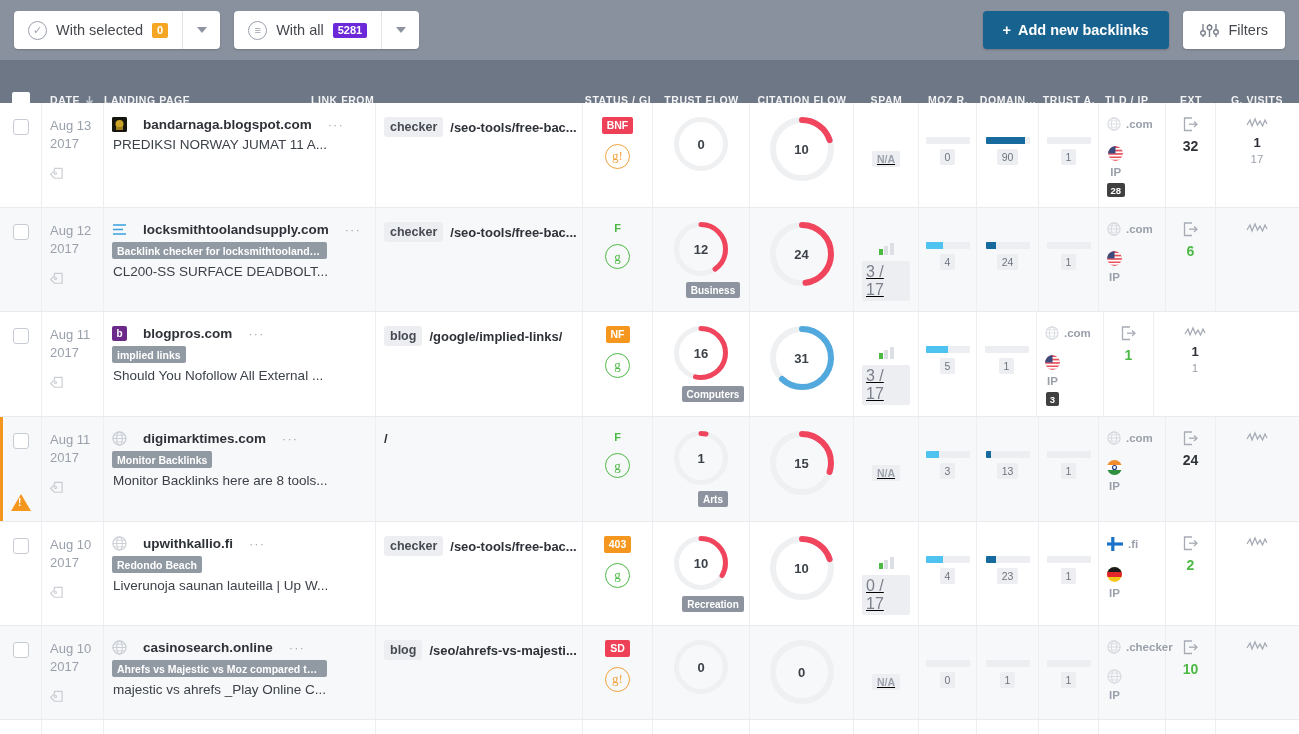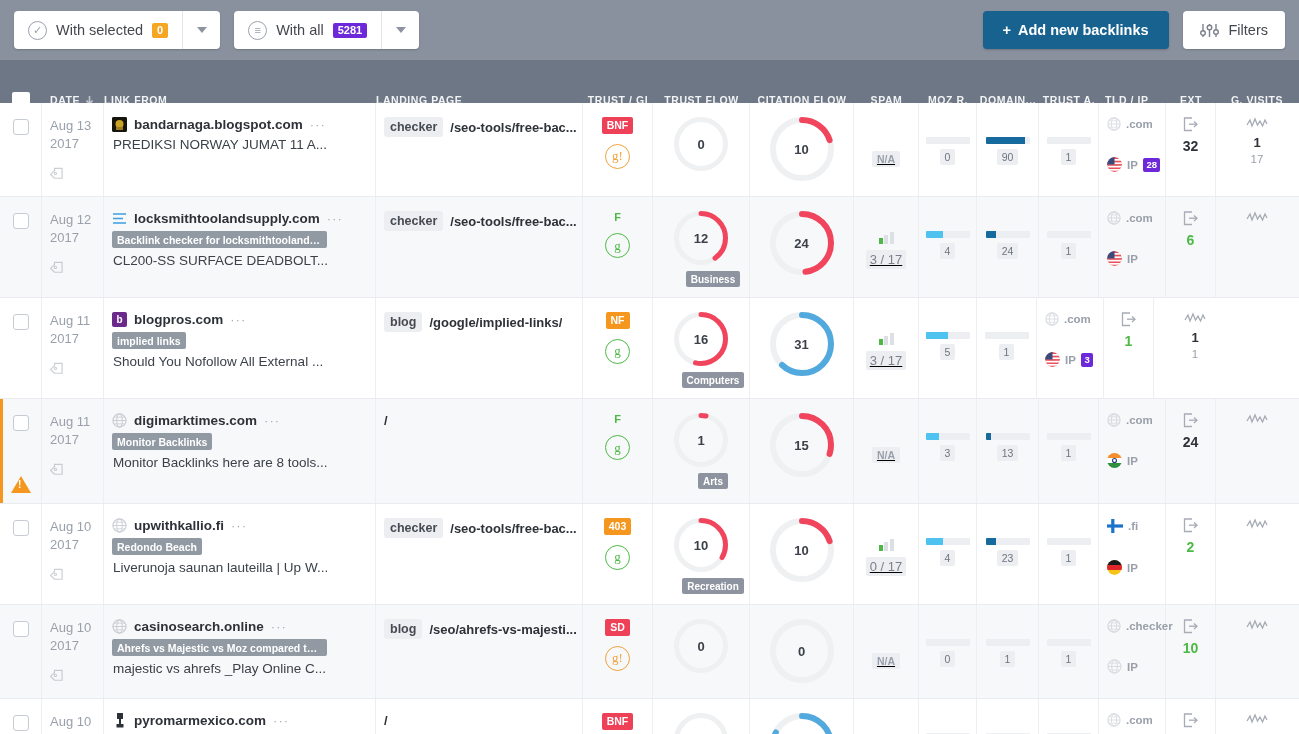--- a/index.html
+++ b/index.html
@@ -148,21 +148,21 @@
     border-left: 10px solid transparent; border-right: 10px solid transparent;
     border-bottom: 17px solid #f5971f; position: relative;
   }
   .warn-tri::after {
     content: "!"; position: absolute; left: -2.5px; top: 4px;
     color: #fff; font-size: 10px; font-weight: bold; line-height: 1;
   }
   .date-txt { font-size: 13px; color: #9aa0ab; line-height: 1.35; }
   .tag-ic { margin-top: 14px; opacity: .5; }
 
-  .lf-top { display: flex; align-items: flex-end; gap: 7px; }
+  .lf-top { display: flex; align-items: flex-end; gap: 16px; }
   .favicon { width: 15px; height: 15px; border-radius: 2px; flex: none;
              display: flex; align-items: center; justify-content: center;
              font-size: 10px; font-weight: bold; color: #fff; overflow: hidden; }
   .domain { font-size: 13.5px; font-weight: bold; color: #2e3238; }
   .dots { color: #a6abb5; font-size: 13px; letter-spacing: 1px; }
   .anchor {
     margin-top: 5px;
     background: #9199a3; color: #fff;
     font-size: 10.5px; font-weight: bold;
     border-radius: 2px; padding: 2.5px 5px;
@@ -204,35 +204,35 @@
   }
   .cat-badge {
     margin-top: 6px; background: #8d949f; color: #fff;
     font-size: 10px; font-weight: bold; border-radius: 2px; padding: 2.5px 5px; margin-left: 24px;
   }
 
   .spam-wrap { margin-top: 22px; display: flex; flex-direction: column; align-items: center; }
   .bars { display: flex; align-items: flex-end; gap: 1.5px; height: 11px; }
   .bars i { display: block; width: 4px; background: #dcdfe3; }
   .bars i.on { background: #4cb944; }
-  .spam-val { margin-top: 6px; font-size: 13px; color: #7b818c;
+  .spam-val { margin-top: 6px; font-size: 16px; color: #7b818c;
               background: #eceef1; border-radius: 2px; padding: 2px 4px; }
   .na { margin-top: 34px; font-size: 10.5px; color: #9aa0ab;
         background: #eceef1; border-radius: 2px; padding: 2px 5px; font-weight: bold; }
 
   .metric { margin-top: 20px; display: flex; flex-direction: column; align-items: center; }
   .track { width: 44px; height: 7px; background: #eceef1; border-radius: 1px; overflow: hidden; }
   .track span { display: block; height: 100%; }
   .mval { margin-top: 5px; font-size: 10.5px; color: #6e747f;
           background: #eceef1; border-radius: 2px; padding: 2px 5px; }
 
   .tld-line { display: flex; align-items: center; gap: 5px; font-size: 11.5px; color: #9aa0ab; }
-  .tld-line + .tld-line { margin-top: 26px; }
+  .tld-line + .tld-line { margin-top: 15px; flex-direction: column; }
   .tld-line .lab { font-weight: bold; }
-  .ipcount { background: #6d28d9; color: #fff; font-size: 9.5px; font-weight: bold;
+  .ipcount { background: #404040; color: #fff; font-size: 9.5px; font-weight: bold;
              border-radius: 2px; padding: 1.5px 3.5px; }
   .flag { width: 15px; height: 15px; border-radius: 50%; flex: none; overflow: hidden; }
 
   .ext-val { margin-top: 6px; font-size: 14px; font-weight: bold; }
   .gv-n1 { margin-top: 6px; font-size: 13px; font-weight: bold; color: #2e3238; }
   .gv-n2 { margin-top: 3px; font-size: 11.5px; color: #9aa0ab; }
 </style>
 </head>
 <body>
 
@@ -285,28 +285,28 @@
   <div class="thead">
     <div class="th c-check">
       <span class="hdr-check"></span>
     </div>
     <div class="th c-date left sortable" style="padding-left:8px">
       <span class="lbl">DATE</span>
       <svg width="11" height="11" viewBox="0 0 11 11" style="margin-left:4px">
         <path d="M5.5 1 L5.5 8 M2.5 5.5 L5.5 9 L8.5 5.5" stroke="#c2c8d2" stroke-width="1.6" fill="none"></path>
       </svg>
     </div>
+    <div class="th c-land left">
+      <span class="lbl">LANDING PAGE</span>
+    </div>
     <div class="th c-link left sortable">
       <span class="lbl">LINK FROM</span>
     </div>
-    <div class="th c-land left">
-      <span class="lbl">LANDING PAGE</span>
-    </div>
     <div class="th c-stat">
-      <span class="lbl">TRUST / GI</span>
+      <span class="lbl">STATUS / GI</span>
     </div>
     <div class="th c-tf sortable">
       <span class="lbl">TRUST FLOW</span>
     </div>
     <div class="th c-cf sortable">
       <span class="lbl">CITATION FLOW</span>
     </div>
     <div class="th c-spam sortable">
       <span class="lbl">SPAM</span>
     </div>

